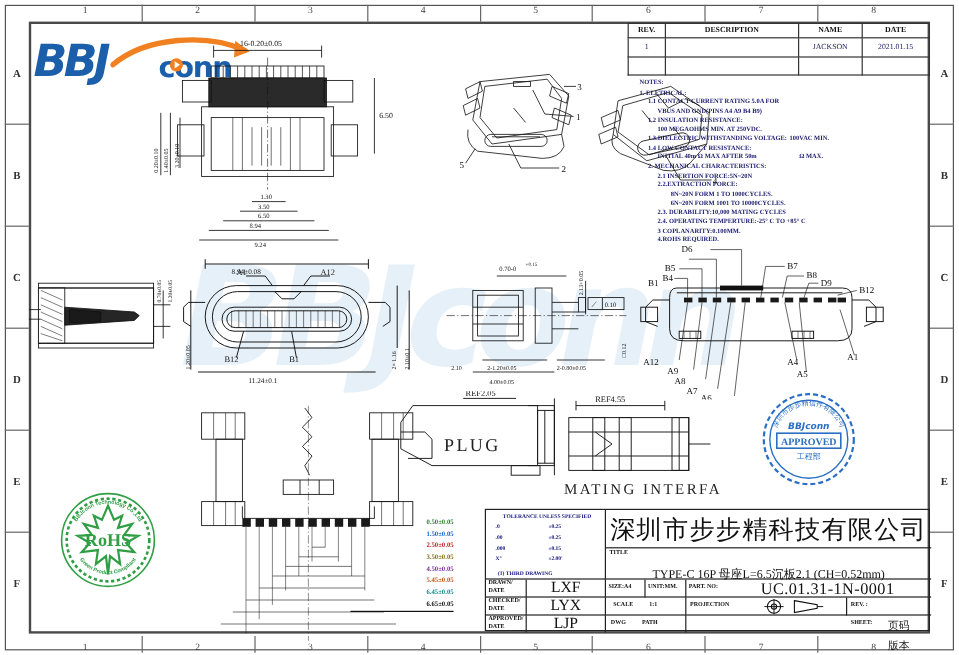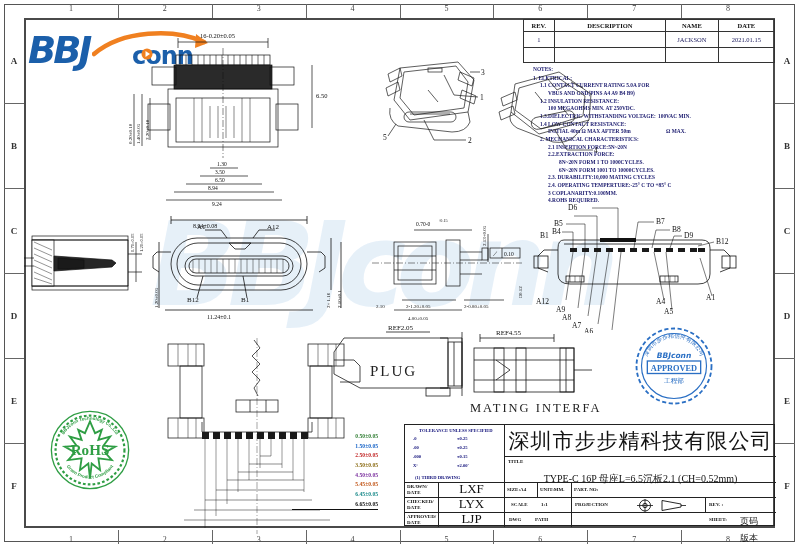--- a/index.html
+++ b/index.html
@@ -714,20 +714,21 @@
       <span class="tb-val">LXF</span>
     </div>
     <div class="tb-cell" style="left:100px;top:58px;width:33px;height:15px;">
       <div class="tb-lbl" style="padding:4px 2px;">SIZE:A4</div>
     </div>
     <div class="tb-cell" style="left:133px;top:58px;width:34px;height:15px;">
       <div class="tb-lbl" style="padding:4px 2px;">UNIT:MM.</div>
     </div>
     <div class="tb-cell tb-noR" style="left:167px;top:58px;width:204px;height:15px;">
       <div class="tb-lbl" style="position:absolute;left:2px;top:4px;">PART. NO:</div>
+      <div id="partno" style="position:absolute;left:62px;top:0px;">UC.01.31-1N-0001</div>
     </div>
 
     <div class="tb-cell" style="left:0;top:73px;width:34px;height:15px;">
       <div class="tb-lbl" style="padding:1px 2px;line-height:1.15;">CHECKED/ DATE</div>
     </div>
     <div class="tb-cell tb-ctr" style="left:34px;top:73px;width:66px;height:15px;">
       <span class="tb-val">LYX</span>
     </div>
     <div class="tb-cell" style="left:100px;top:73px;width:67px;height:15px;">
       <div class="tb-lbl" style="position:absolute;left:6px;top:4px;">SCALE</div>

